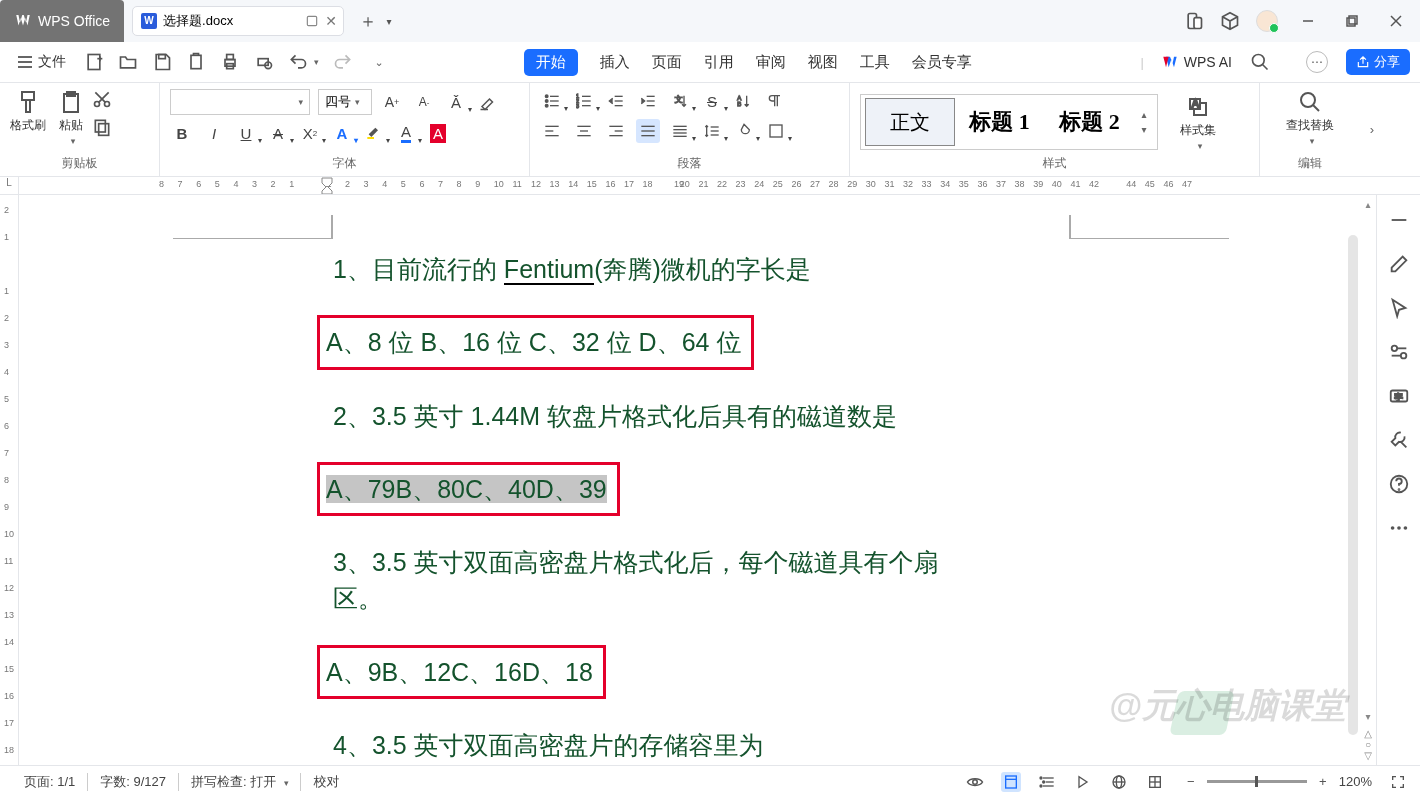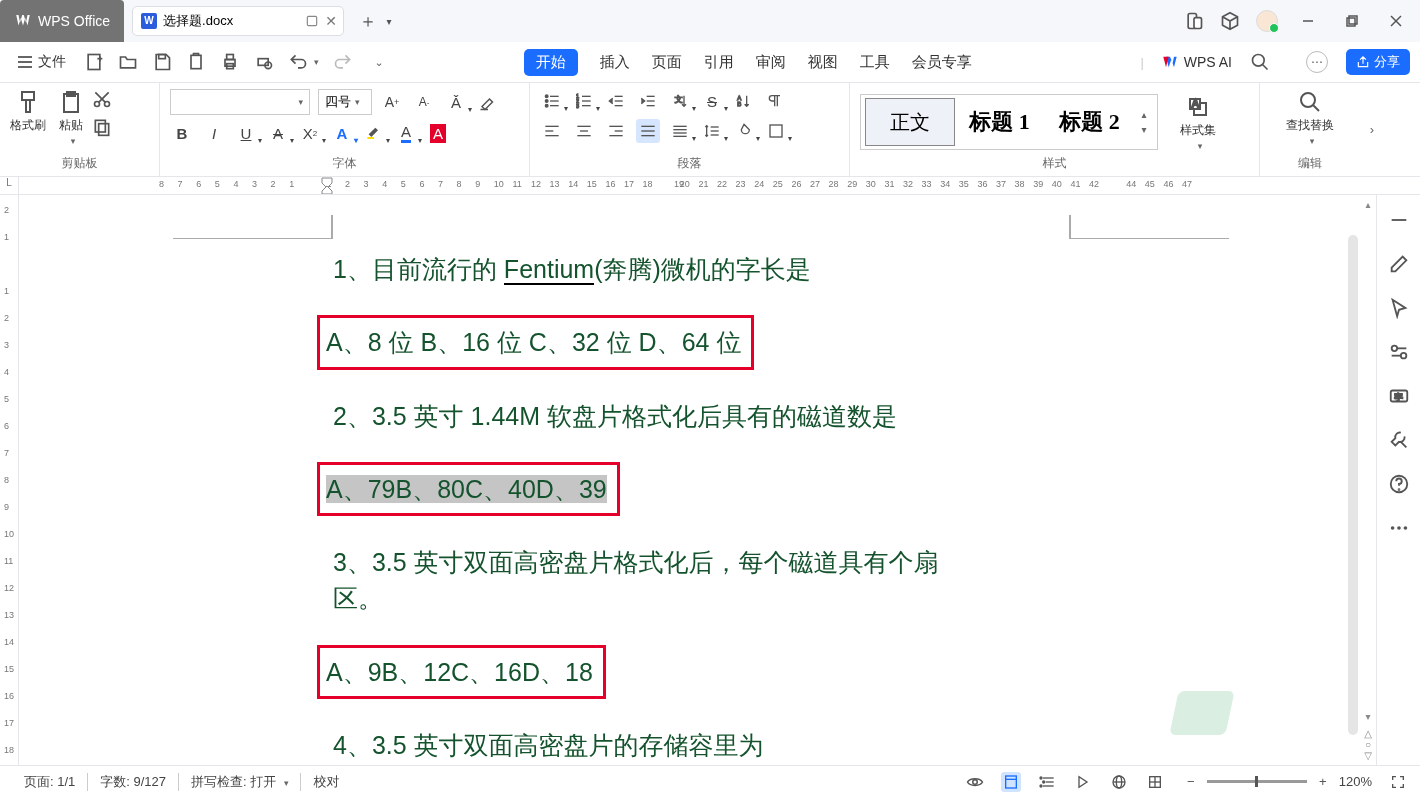--- a/index.html
+++ b/index.html
@@ -601,20 +601,21 @@
         <div class="para">2、3.5 英寸 1.44M 软盘片格式化后具有的磁道数是</div>
         <div class="para"><span class="red-box"><span class="hl">A、79B、80C、40D、39</span></span></div>
         <div class="para">3、3.5 英寸双面高密盘片格式化后，每个磁道具有个扇区。</div>
         <div class="para"><span class="red-box"><span>A、9B、12C、16D、18</span></span></div>
         <div class="para">4、3.5 英寸双面高密盘片的存储容里为</div>
 
       </div>
     </div>
     <div class="vscroll-fat"></div>
     <div class="screc"></div>
+    <div class="watermark">@元心电脑课堂</div>
   </div>
   <div class="vscroll-col">
     <div>▴</div>
     <div style="flex:1"></div>
     <div>▾</div>
     <div style="margin-top:6px">△</div>
     <div>○</div>
     <div>▽</div>
   </div>
   <div class="tool-rail">

